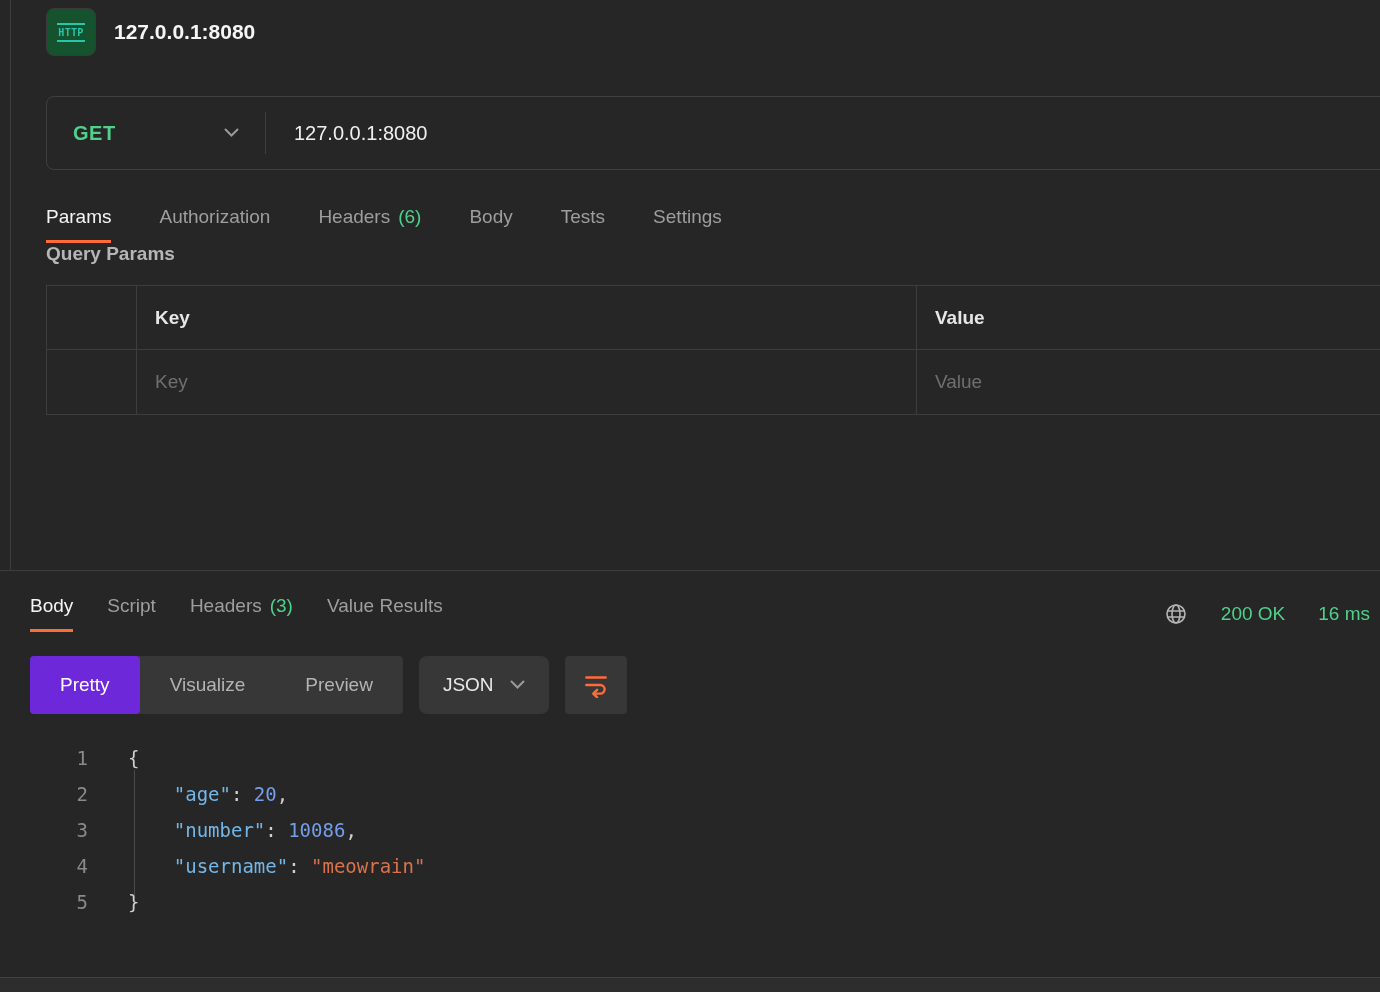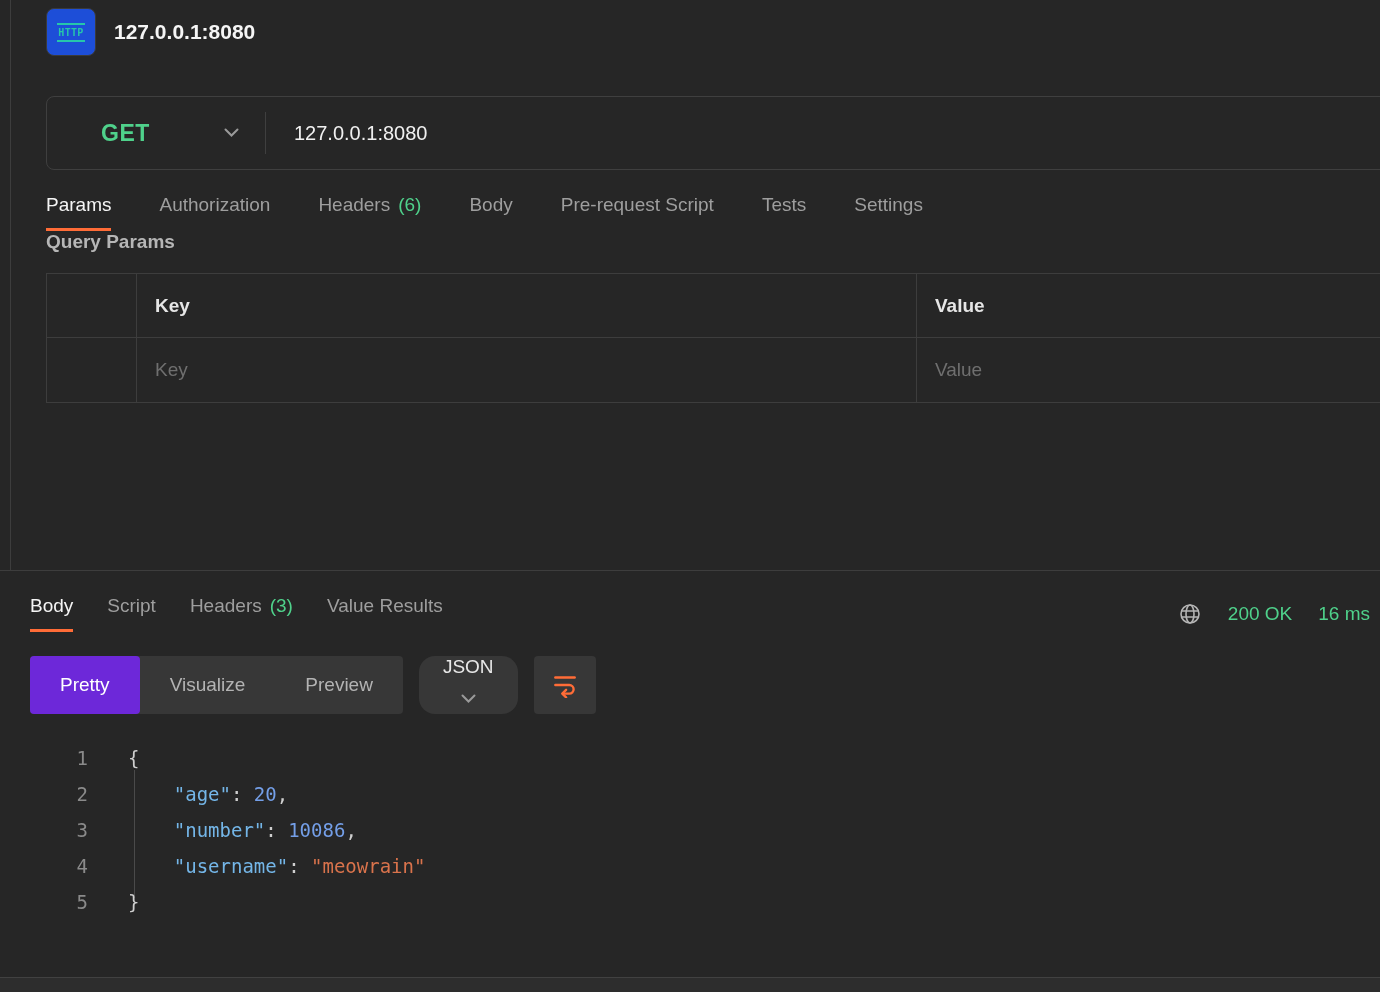--- a/index.html
+++ b/index.html
@@ -14,21 +14,21 @@
   .top-pane {
     height: 570px;
     margin-left: 10px;
     border-left: 1px solid #3d3d3d;
     padding: 0 0 0 35px;
     position: relative;
   }
   .req-header { display: flex; align-items: center; gap: 18px; padding-top: 8px; }
   .http-tile {
     width: 50px; height: 48px;
-    background: #1d4ed8;
+    background: #14532d;
     border: 1px solid #3a3a3a;
     border-radius: 8px;
     display: flex; align-items: center; justify-content: center;
   }
   .http-glyph {
     color: #26c6ab;
     font-family: "DejaVu Sans Mono", monospace;
     font-size: 10px; font-weight: 700; letter-spacing: 0.3px;
     border-top: 2px solid #26c6ab;
     border-bottom: 2px solid #26c6ab;
@@ -42,30 +42,30 @@
     height: 74px;
     border: 1px solid #3f3f3f;
     border-radius: 8px;
     display: flex; align-items: center;
   }
   .method-select {
     width: 218px; height: 100%;
     display: flex; align-items: center; justify-content: space-between;
     padding: 0 26px; cursor: pointer;
   }
-  .method-label { color: #4fd18b; font-weight: 700; font-size: 23px; letter-spacing: 0.5px; margin-left: 28px; }
+  .method-label { color: #4fd18b; font-weight: 700; font-size: 20px; letter-spacing: 0.5px; }
   .method-divider { width: 1px; height: 42px; background: #3f3f3f; }
   .url-input {
     flex: 1; height: 100%;
     background: transparent; border: none; outline: none;
     color: #f0f0f0; font-size: 20px; padding-left: 28px;
     font-family: "Liberation Sans", sans-serif;
   }
 
-  .tabs-row { margin-top: 24px; display: flex; gap: 48px; font-size: 19px; }
+  .tabs-row { margin-top: 36px; display: flex; gap: 48px; font-size: 19px; }
   .tab {
     color: #9e9e9e; cursor: pointer;
     padding-bottom: 12px;
     border-bottom: 3px solid transparent;
     white-space: nowrap;
   }
   .tab.active { color: #f5f5f5; border-bottom-color: #ff6c37; }
   .tab .count { color: #4fd18b; margin-left: 8px; }
 
   .qp-title { font-size: 19px; font-weight: 700; color: #b6b6b6; }
@@ -92,35 +92,35 @@
   
 
   
   .bottom-pane {
     height: 407px;
     border-top: 1px solid #3d3d3d;
     padding: 0 0 0 30px;
     position: relative;
   }
   .resp-tabs-row { display: flex; align-items: center; padding-top: 24px; gap: 34px; font-size: 19px; padding-right: 10px; }
-  .resp-meta { margin-left: auto; display: flex; align-items: center; gap: 26px; }
+  .resp-meta { margin-left: auto; display: flex; align-items: center; gap: 33px; }
   .status-text, .time-text { color: #4fd18b; font-size: 19px; white-space: nowrap; }
   .globe-wrap { display: flex; align-items: center; cursor: pointer; }
 
   .view-bar { margin-top: 24px; display: flex; align-items: center; gap: 16px; }
   .segmented { display: flex; background: #373737; border-radius: 4px; }
   .seg {
     padding: 0 30px; height: 58px; line-height: 58px;
     font-size: 19px; color: #b3b3b3; cursor: pointer; white-space: nowrap;
   }
   .seg.active { background: #6d28d9; color: #ffffff; border-radius: 4px; }
   .json-select {
-    height: 58px; background: #373737; border-radius: 16px;
+    height: 58px; background: #373737; border-radius: 8px;
     display: flex; align-items: center; gap: 16px;
-    padding: 0 24px; color: #e8e8e8; font-size: 19px; cursor: pointer; flex-direction: column;
+    padding: 0 24px; color: #e8e8e8; font-size: 19px; cursor: pointer;
   }
   .format-btn {
     width: 62px; height: 58px; background: #373737; border-radius: 4px;
     display: flex; align-items: center; justify-content: center; cursor: pointer;
   }
 
   .code-block { margin-top: 26px; position: relative; font-family: "DejaVu Sans Mono", monospace; font-size: 19px; }
   .indent-guide {
     position: absolute; left: 104px; top: 30px; height: 128px;
     width: 1px; background: #4a4a4a;
@@ -161,21 +161,20 @@
     </div>
     <div class="method-divider"></div>
     <input class="url-input" value="127.0.0.1:8080" style="">
   </div>
 
   <div class="tabs-row" id="request-tabs">
       <div class="tab active"><span>Params</span></div>
       <div class="tab"><span>Authorization</span></div>
       <div class="tab"><span>Headers</span><span class="count">(6)</span></div>
       <div class="tab"><span>Body</span></div>
-      <div class="tab"><span>Pre-request Script</span></div>
       <div class="tab"><span>Tests</span></div>
       <div class="tab"><span>Settings</span></div>
     </div>
 
   <div class="qp-title">Query Params</div>
 
   <div class="qp-table">
     <div class="qp-row-head" style="display:contents">
       <div class="qp-cell"></div>
       <div class="qp-cell qp-head">Key</div>

